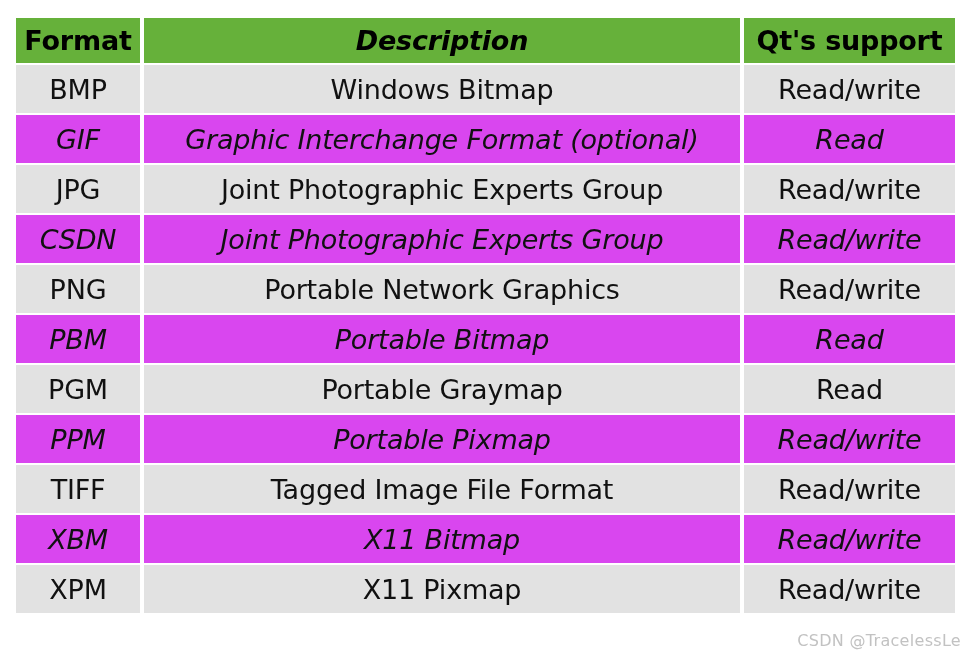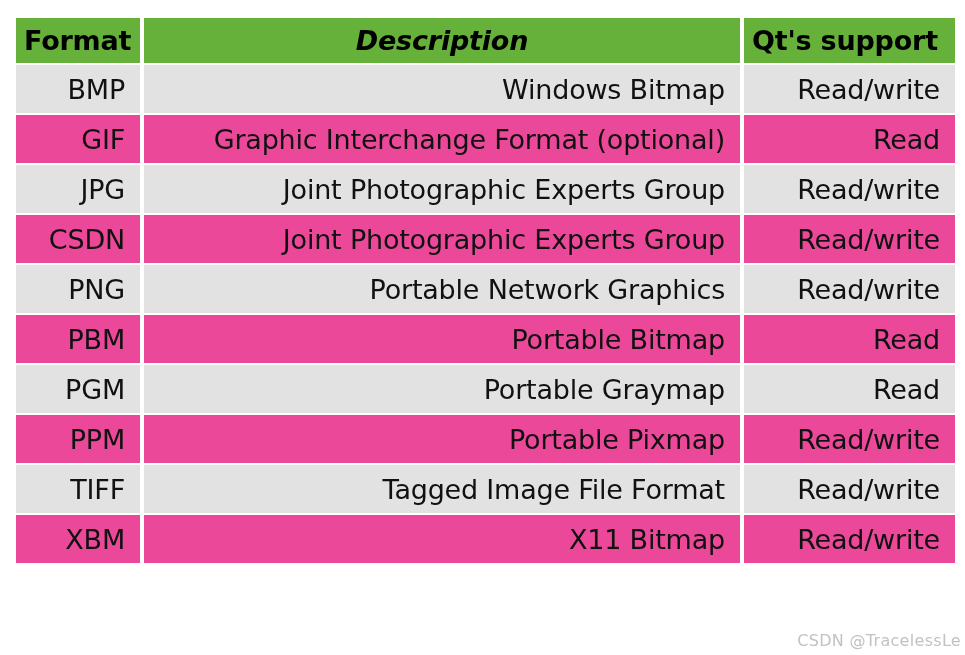--- a/index.html
+++ b/index.html
@@ -34,43 +34,43 @@
   col.col-description { width: 596px; }
   col.col-support     { width: 211px; }
 
   thead th {
     background: #66b13a;
     color: #000000;
     font-weight: bold;
     font-size: 27px;
     height: 45px;
     padding: 0 8px;
-    text-align: left;
+    text-align: center;
     vertical-align: middle;
     white-space: nowrap;
     overflow: hidden;
     letter-spacing: -0.2px;
   }
   thead th.th-description { text-align: center; font-style: italic; }
 
   tbody td {
     font-size: 27px;
     color: #111111;
     height: 48px;
     padding: 0 15px;
-    text-align: right;
+    text-align: center;
     vertical-align: middle;
     white-space: nowrap;
     overflow: hidden;
     letter-spacing: -0.2px;
     font-weight: normal;
   }
 
   tbody tr.row-odd  td { background: #e2e2e2; }
-  tbody tr.row-even td { background: #ec4899; }
+  tbody tr.row-even td { background: #d946ef; font-style: italic; }
 
   #watermark {
     position: absolute;
     right: 4px;
     bottom: 5px;
     font-family: "DejaVu Sans", sans-serif;
     font-size: 16px;
     color: #c2c2c2;
     white-space: nowrap;
     letter-spacing: 0.3px;
@@ -137,17 +137,22 @@
         <tr class="row-odd">
           <td class="td-format">TIFF</td>
           <td class="td-description">Tagged Image File Format</td>
           <td class="td-support">Read/write</td>
         </tr>
         <tr class="row-even">
           <td class="td-format">XBM</td>
           <td class="td-description">X11 Bitmap</td>
           <td class="td-support">Read/write</td>
         </tr>
+        <tr class="row-odd">
+          <td class="td-format">XPM</td>
+          <td class="td-description">X11 Pixmap</td>
+          <td class="td-support">Read/write</td>
+        </tr>
       </tbody>
   </table>
 </div>
 
 <div id="watermark">CSDN @TracelessLe</div>
 
 </body></html>

